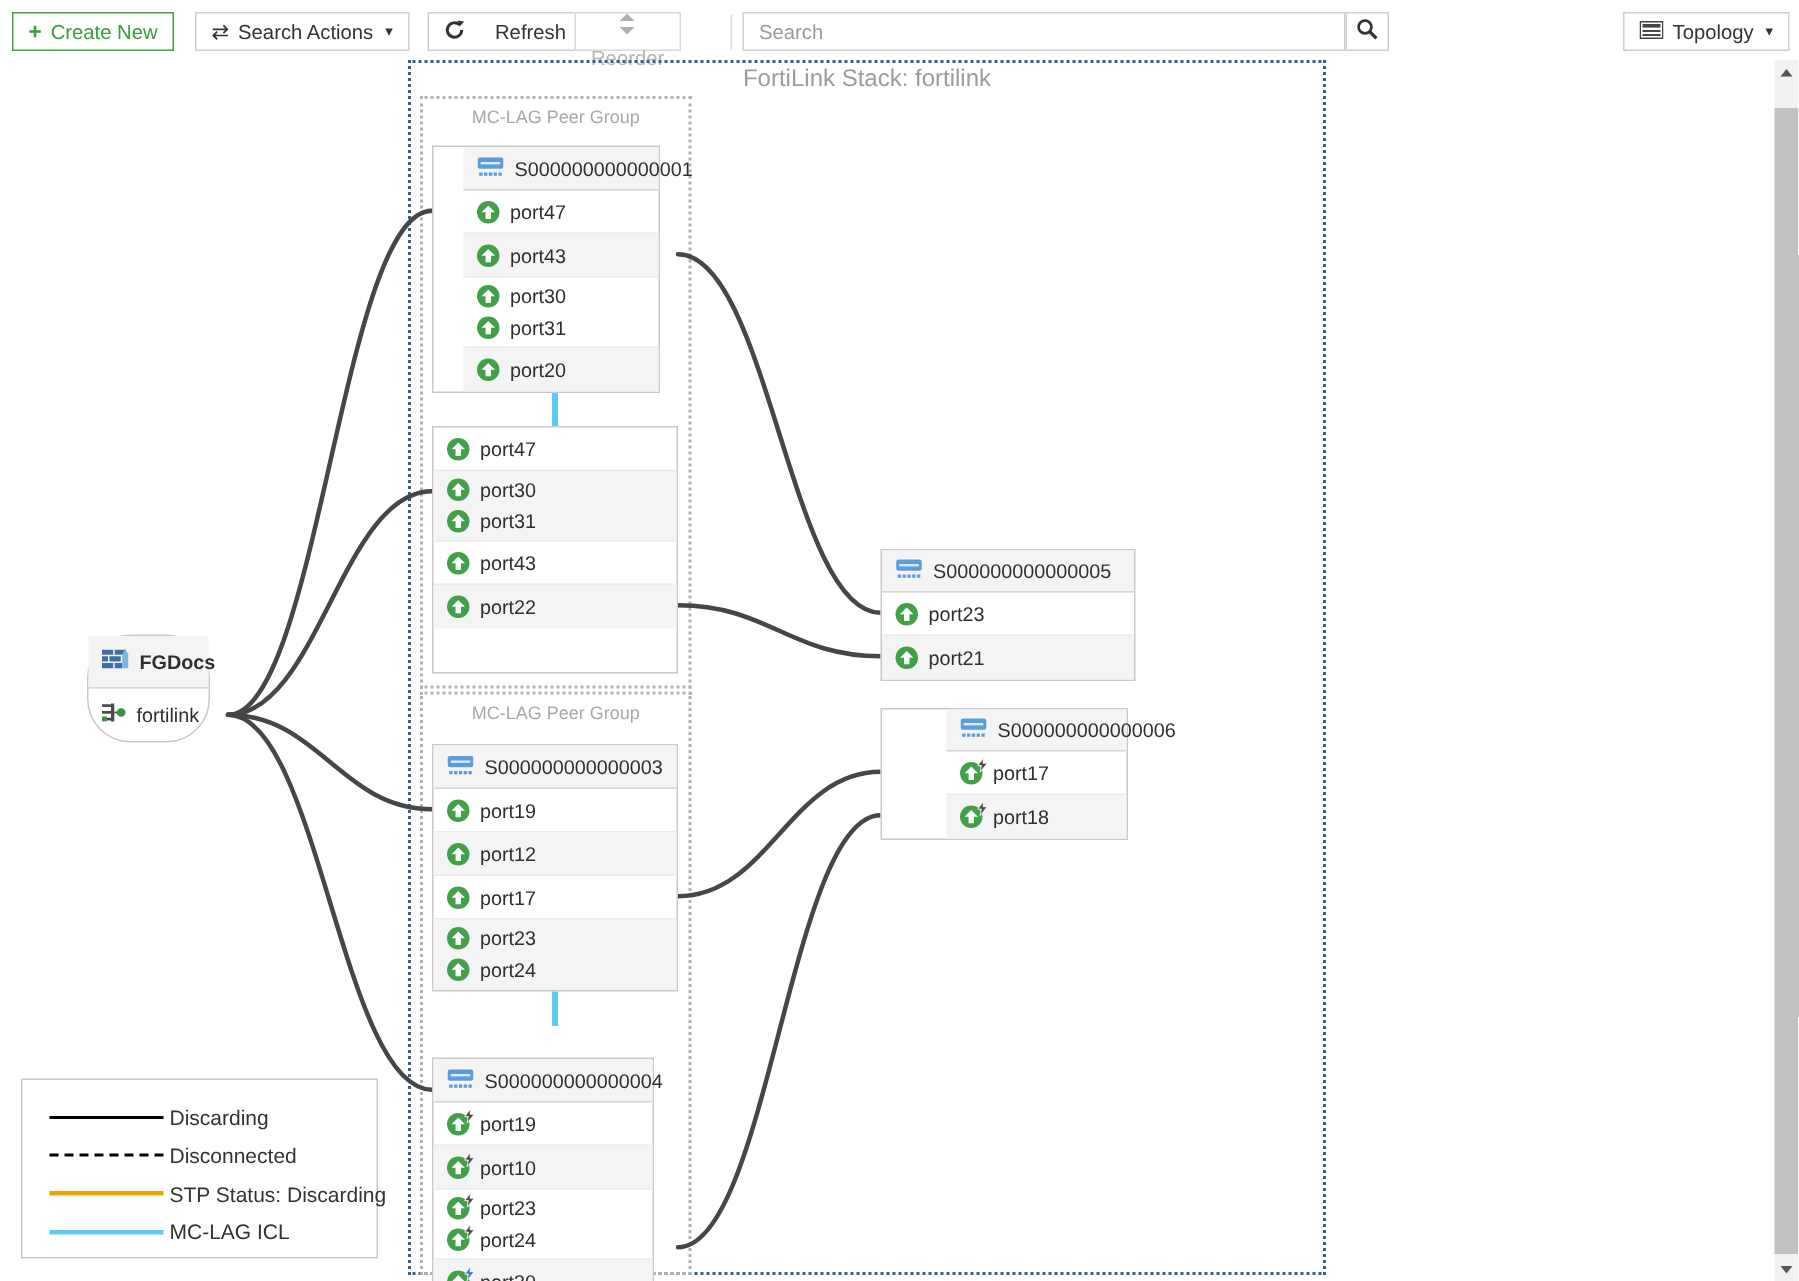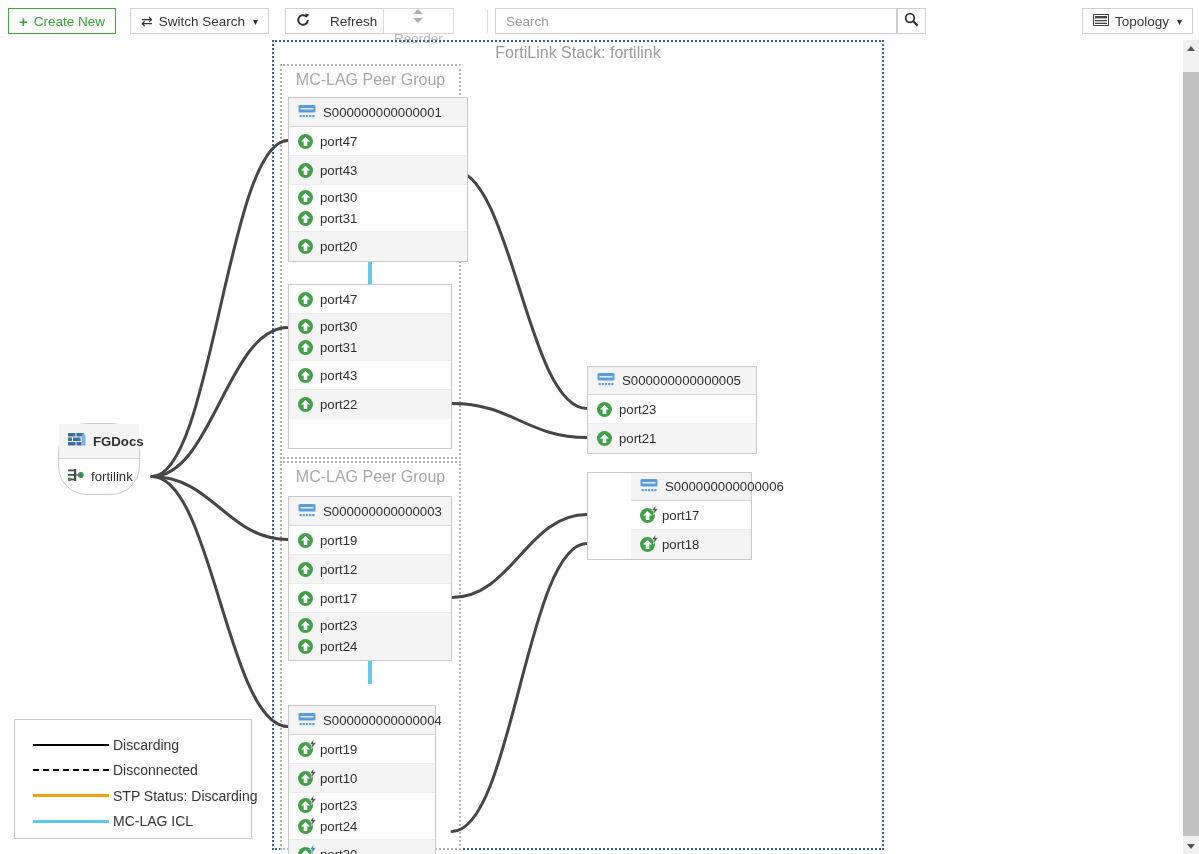--- a/index.html
+++ b/index.html
@@ -20,21 +20,21 @@
   #search-input::placeholder{color:#9a9a9a;}
   #search-btn{left:897px;width:29px;justify-content:center;padding:0;}
   #topology-btn{left:1082px;}
 
   
   #stack-box{position:absolute;left:272px;top:40px;width:612px;height:810px;
        border:2px dotted #35618a;box-sizing:border-box;}
   .stack-title{position:absolute;left:272px;top:44px;width:612px;text-align:center;
        font-size:16px;color:#9b9b9b;}
   .group-box{position:absolute;border:2px dotted #b3b3b3;box-sizing:border-box;}
-  .group-label{display:block;text-align:center;padding-top:5px;font-size:16px;color:#a8a8a8;}
+  .group-label{display:block;text-align:center;padding-top:5px;font-size:12px;color:#a8a8a8;}
 
   #conn-svg{position:absolute;left:0;top:0;z-index:1;}
   #nodes{position:absolute;left:0;top:0;width:1199px;height:854px;z-index:2;pointer-events:none;}
   #nodes > *{pointer-events:auto;}
 
   
   .node-box{position:absolute;background:#fff;border:1px solid #c9c9c9;box-sizing:border-box;
        font-size:13.2px;color:#2f2f2f;}
   .node-head{display:flex;align-items:center;gap:7px;padding-left:9px;background:#f4f4f4;
        border-bottom:1px solid #d6d6d6;box-sizing:border-box;}
@@ -71,21 +71,21 @@
 
 <div id="app">
 
   <div class="btn btn-green" style="left:8px;">
     <span class="glyph">+</span>
     <span>Create New</span>
   </div>
 
   <div class="btn" style="left:130px;">
     <span class="glyph">⇄</span>
-    <span>Switch Search</span>
+    <span>Search Actions</span>
     <span class="caret">▾</span>
   </div>
 
   <div class="btn" style="left:285px;gap:20px;">
     <span class="glyph">
       <svg width="14" height="14" viewBox="0 0 14 14">
           <path d="M11.8 7a4.8 4.8 0 1 1-1.5-3.5" fill="none" stroke="#333" stroke-width="2"></path>
           <polygon points="9.2,0.6 13.4,1.4 10.4,4.8" fill="#333"></polygon>
         </svg>
     </span>
@@ -144,21 +144,21 @@
       <path d="M 152 476.5 C 212 476.5, 228 726.5, 288 726.5" fill="none" stroke="#464646" stroke-width="3" stroke-linecap="round"></path>
       <path d="M 452 169.5 C 512 169.5, 527 408.5, 587 408.5" fill="none" stroke="#464646" stroke-width="3" stroke-linecap="round"></path>
       <path d="M 452 403.5 C 512 403.5, 527 437.5, 587 437.5" fill="none" stroke="#464646" stroke-width="3" stroke-linecap="round"></path>
       <path d="M 452 597.5 C 512 597.5, 527 514.5, 587 514.5" fill="none" stroke="#464646" stroke-width="3" stroke-linecap="round"></path>
       <path d="M 452 831.5 C 512 831.5, 527 543.5, 587 543.5" fill="none" stroke="#464646" stroke-width="3" stroke-linecap="round"></path>
       <line x1="370" y1="261" x2="370" y2="285" stroke="#5fc9f1" stroke-width="4"></line>
       <line x1="370" y1="660" x2="370" y2="684" stroke="#5fc9f1" stroke-width="4"></line>
     </svg>
 
   <div id="nodes">
-      <div class="node-box" style="left: 288px; top: 97px; width: 180px; height: 165px;">
+      <div class="node-box" style="left: 288px; top: 97px; width: 152px; height: 165px; padding-left: 20px;">
         <div class="node-head" style="height: 29px;">
           <span><svg width="18" height="14" viewBox="0 0 18 14">
               <rect x="0.5" y="1" width="17" height="7.5" rx="1.5" fill="#5b9cd9"></rect>
               <rect x="2.5" y="4" width="13" height="1.6" fill="#d9eafc"></rect>
               <rect x="1.5" y="11" width="2.2" height="2.2" fill="#5b9cd9"></rect>
               <rect x="4.7" y="11" width="2.2" height="2.2" fill="#5b9cd9"></rect>
               <rect x="7.9" y="11" width="2.2" height="2.2" fill="#5b9cd9"></rect>
               <rect x="11.100000000000001" y="11" width="2.2" height="2.2" fill="#5b9cd9"></rect>
               <rect x="14.3" y="11" width="2.2" height="2.2" fill="#5b9cd9"></rect>
             </svg></span>

